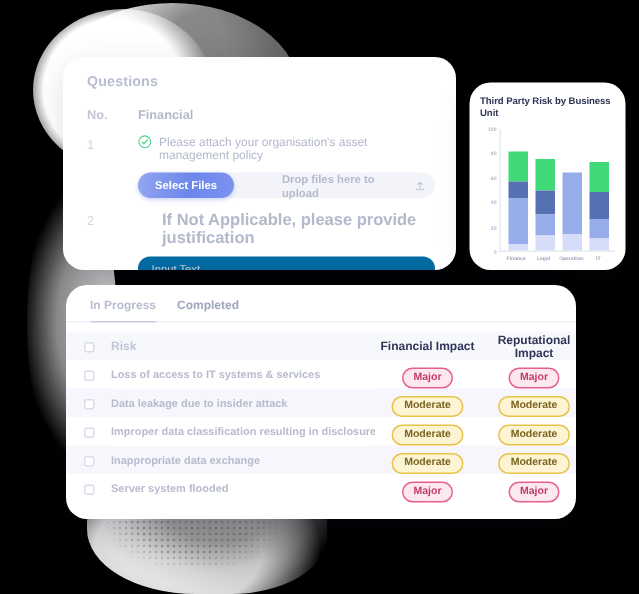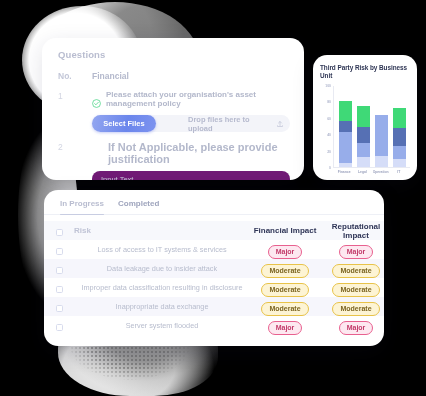--- a/index.html
+++ b/index.html
@@ -111,25 +111,25 @@
   }
   .q-num {
     width: 34px;
     font-size: 8.5px;
     color: #d2d5e2;
     padding-top: 1px;
   }
   .q-body { flex: 1; padding-right: 14px; }
   .q-text-line {
     display: flex;
-    align-items: flex-end;
+    align-items: flex-start;
     gap: 5px;
     font-size: 8px;
     color: #b3b8cb;
-    font-weight: 700;
+    font-weight: 400;
   }
   .check-icon { width: 9px; height: 9px; flex: 0 0 9px; }
 
   
   .upload-bar {
     margin-top: 7px;
     height: 17px;
     background: #f3f4f9;
     border-radius: 9px;
     display: flex;
@@ -168,21 +168,21 @@
   .q-label-2 {
     font-size: 11px;
     color: #b3b8cb;
     font-weight: 600;
     margin-left: 16px;
   }
   .input-text {
     margin-top: 6px;
     height: 16px;
     border-radius: 8px;
-    background: #701a75;
+    background: #0369a1;
     border: none;
     width: 100%;
     padding: 0 9px;
     font-size: 7.5px;
     color: #c2c6d7;
     font-family: "Liberation Sans", sans-serif;
   }
   .input-text::placeholder { color: #c5c9d9; }
 
   
@@ -331,22 +331,22 @@
   }
   .th-impact {
     font-size: 8px;
     color: #2f3557;
     font-weight: 700;
     text-align: center;
   }
   .td-risk {
     font-size: 7.3px;
     color: #b7bccd;
-    font-weight: 400;
-    text-align: center;
+    font-weight: 700;
+    text-align: left;
     white-space: nowrap;
     overflow: hidden;
   }
   .td-badge { text-align: center; }
   tr.stripe td { background: #f6f6fc; }
 
   .badge {
     display: inline-block;
     font-size: 7px;
     font-weight: 700;

